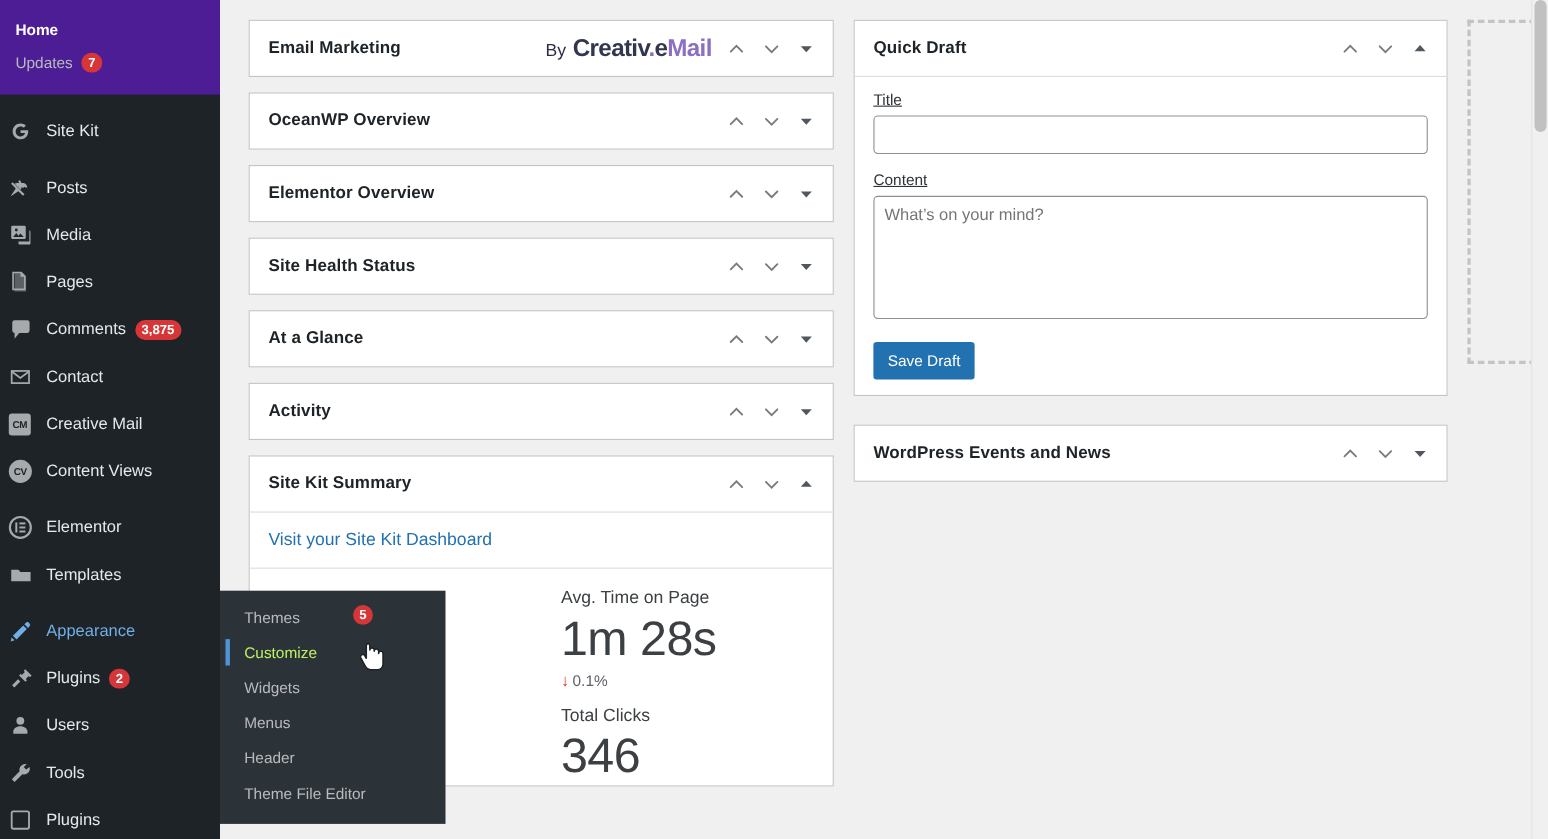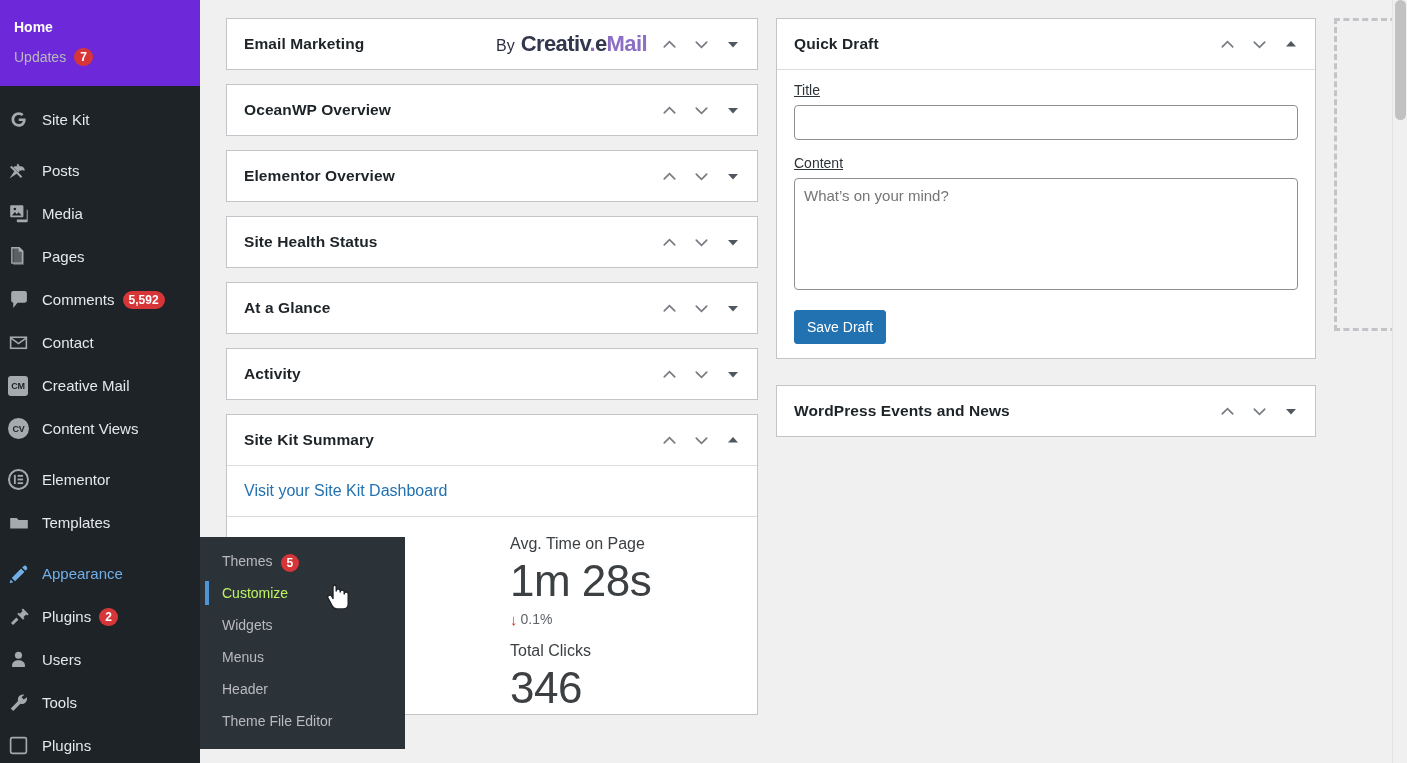--- a/index.html
+++ b/index.html
@@ -14,21 +14,21 @@
 
   
   #sidebar {
     position: absolute; left: 0; top: 0;
     width: 200px; height: 763px;
     background: #1d2327;
     color: #c3c4c7;
     z-index: 30;
   }
   .subnav-top {
-    background: #6d28d9;
+    background: #4c1d95;
     padding: 12px 0 14px 0;
   }
   .subnav-top .sub-item {
     display: flex; align-items: center;
     padding: 3px 0 3px 14px;
     font-size: 14px;
     line-height: 24px;
     cursor: pointer;
   }
   .subnav-top .sub-item.current { font-weight: bold; color: #fff; }
@@ -106,23 +106,24 @@
     background: #2c3338;
     z-index: 40;
     padding: 8px 0 12px 0;
   }
   .fly-item {
     position: relative;
     padding: 5px 12px 5px 22px;
     font-size: 14px;
     line-height: 22px;
     color: #b9babd;
-    display: flex; align-items: flex-end;
+    display: flex; align-items: flex-start;
     cursor: pointer;
     white-space: nowrap;
+    gap: 40px;
   }
   .fly-item.current { color: #bef264; }
   .fly-item.current::before {
     content: "";
     position: absolute; left: 5px; top: 4px;
     width: 4px; height: 24px;
     background: #4f94d4;
   }
 
   
@@ -359,21 +360,21 @@
         <span class="mi-label">Pages</span>
       </div>
 
       <div class="menu-item">
         <span class="mi-icon">
           <svg width="21" height="21" viewBox="0 0 20 20" fill="#a7aaad">
               <path d="M5 2h11a2 2 0 012 2v7a2 2 0 01-2 2H9l-4 5v-5H5a2 2 0 01-2-2V4a2 2 0 012-2z"></path>
             </svg>
         </span>
         <span class="mi-label">Comments</span>
-        <span class="badge">5,592</span>
+        <span class="badge">3,875</span>
       </div>
 
       <div class="menu-item">
         <span class="mi-icon">
           <svg width="21" height="21" viewBox="0 0 20 20" fill="none" stroke="#a7aaad" stroke-width="1.5">
               <rect x="2.5" y="5" width="15" height="10.5"></rect>
               <path d="M2.5 5.5L10 11l7.5-5.5"></path>
             </svg>
         </span>
         <span class="mi-label">Contact</span>

